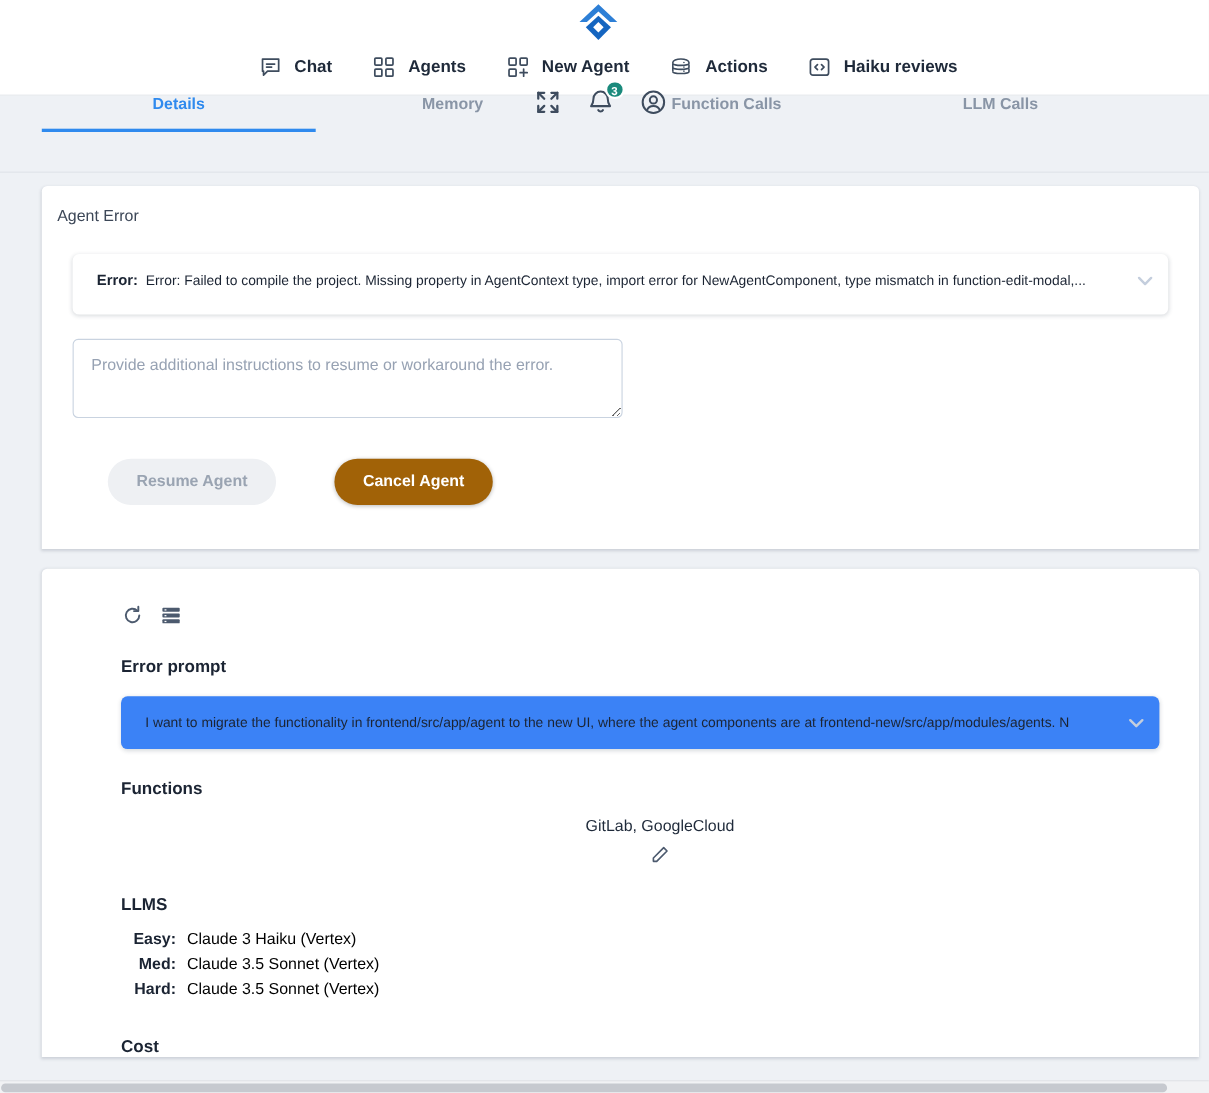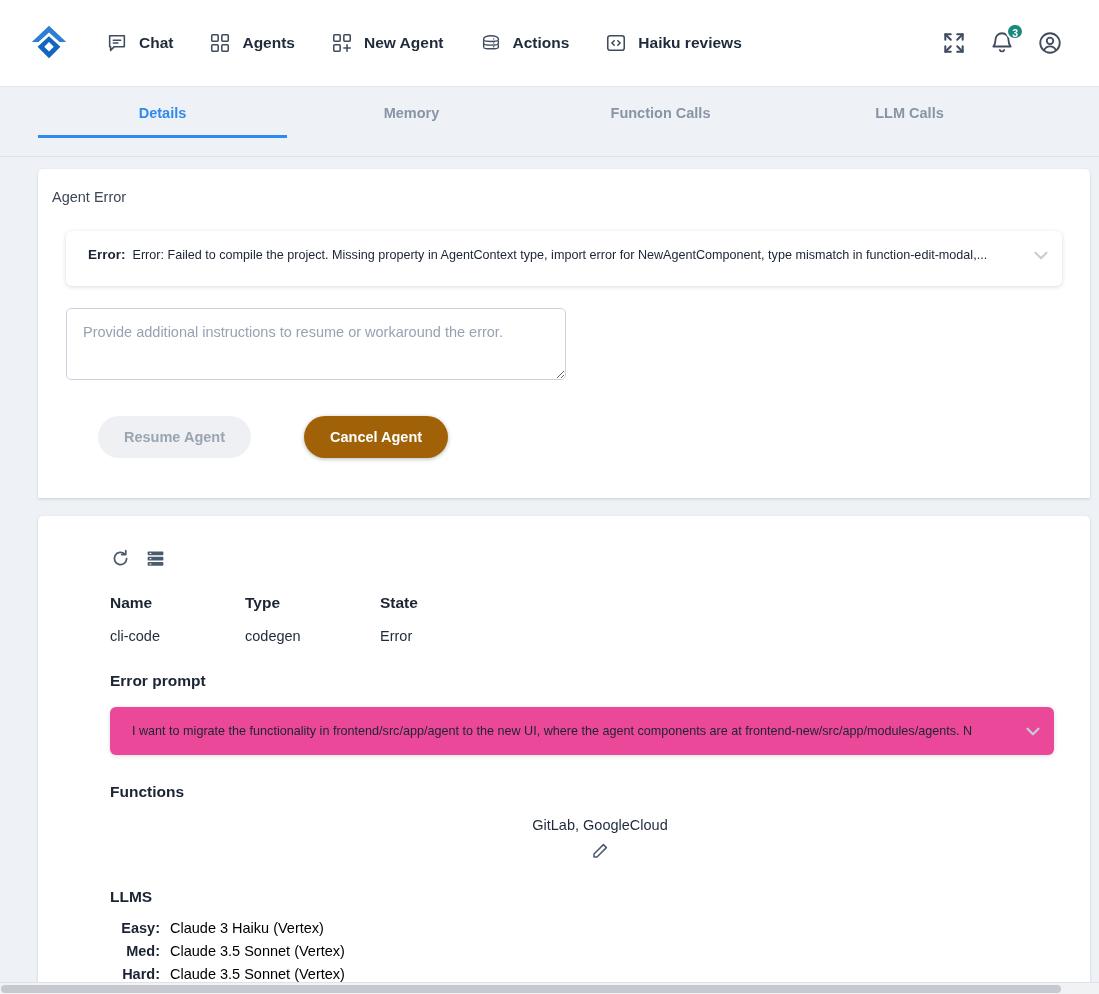--- a/index.html
+++ b/index.html
@@ -10,21 +10,21 @@
     overflow: hidden;
   }
   body { position: relative; }
 
   
   .topbar {
     height: 87px; background: #ffffff;
     display: flex; align-items: center;
     padding: 0 22px 0 28px;
     border-bottom: 1px solid #e3e7ec;
-    position: relative; z-index: 5;
+    position: relative; z-index: 5; flex-direction: column;
   }
   .logo { width: 42px; height: 42px; margin-right: 18px; flex: none; display:block; }
   .navlinks { display: flex; align-items: center; gap: 0; }
   .navitem {
     display: flex; align-items: center; gap: 11px;
     padding: 8px 18px; cursor: pointer; border-radius: 6px;
   }
   .navitem .ico { width: 22px; height: 22px; display: block; color: #3e4c5e; flex: none; }
   .navitem .lbl { font-size: 15.5px; color: #1f2a3a; font-weight: 600; white-space: nowrap; }
 
@@ -36,21 +36,21 @@
     position: absolute; top: -7px; right: -9px;
     min-width: 17px; height: 17px; padding: 0 4px;
     background: #1a8a7c; color: #fff; border-radius: 999px;
     font-size: 10.5px; font-weight: 700; line-height: 17px; text-align: center;
     border: 2px solid #fff;
   }
 
   
   .tabsbar {
     height: 70px; background: #eef1f5;
-    display: flex; align-items: center;
+    display: flex; align-items: flex-start;
     padding: 0 16px 0 38px;
     border-bottom: 1px solid #dfe3e9;
   }
   .tab {
     flex: 0 0 249px; text-align: center;
     font-size: 14.5px; font-weight: 700; color: #8995a6;
     padding-bottom: 14px; cursor: pointer;
     border-bottom: 3px solid transparent;
   }
   .tab.active { color: #2f8aee; border-bottom-color: #2f8aee; }
@@ -104,21 +104,21 @@
   .detail-icons .di svg { width: 21px; height: 21px; display: block; }
 
   .grid3 { display: flex; padding: 25px 0 0 72px; }
   .col { width: 135px; }
   .col .h { font-size: 15.5px; font-weight: 700; color: #1b2433; }
   .col .c { font-size: 14.5px; color: #1f2a3a; padding-top: 16px; }
 
   .sec-h { font-size: 15.5px; font-weight: 700; color: #1b2433; padding: 28px 0 0 72px; }
 
   .prompt-row {
-    margin: 17px 36px 0 72px; background: #ec4899;
+    margin: 17px 36px 0 72px; background: #3b82f6;
     border-radius: 6px; box-shadow: 0 1px 4px rgba(25,40,60,.17);
     display: flex; align-items: center; min-height: 48px;
     padding: 6px 10px 6px 22px; cursor: pointer;
   }
   .prompt-row .v {
     font-size: 12.6px; color: #1b2433; flex: 1 1 auto;
     white-space: nowrap; overflow: hidden; text-overflow: ellipsis;
   }
 
   .fn-row { display: flex; align-items: center; gap: 9px; padding: 16px 0 0 72px; flex-direction: column; }
@@ -288,34 +288,20 @@
         <rect x="3" y="4" width="18" height="4.2" rx="1"></rect>
         <rect x="3" y="10" width="18" height="4.2" rx="1"></rect>
         <rect x="3" y="16" width="18" height="4.2" rx="1"></rect>
         <rect x="5.2" y="5.6" width="2" height="1.3" fill="#fff"></rect>
         <rect x="5.2" y="11.6" width="2" height="1.3" fill="#fff"></rect>
         <rect x="5.2" y="17.6" width="2" height="1.3" fill="#fff"></rect>
       </svg>
     </span>
   </div>
 
-  <div class="grid3">
-    <div class="col">
-      <div class="h">Name</div>
-      <div class="c">cli-code</div>
-    </div>
-    <div class="col">
-      <div class="h">Type</div>
-      <div class="c">codegen</div>
-    </div>
-    <div class="col">
-      <div class="h">State</div>
-      <div class="c">Error</div>
-    </div>
-  </div>
 
   <div class="sec-h">Error prompt</div>
   <div class="prompt-row">
     <span class="v">I want to migrate the functionality in frontend/src/app/agent to the new UI, where the agent components are at frontend-new/src/app/modules/agents. N</span>
     <span class="chev">
       <svg viewBox="0 0 24 24" fill="none" stroke="currentColor" stroke-width="2.4" stroke-linecap="round" stroke-linejoin="round">
         <path d="M6 9.5l6 6 6-6"></path>
       </svg>
     </span>
   </div>

